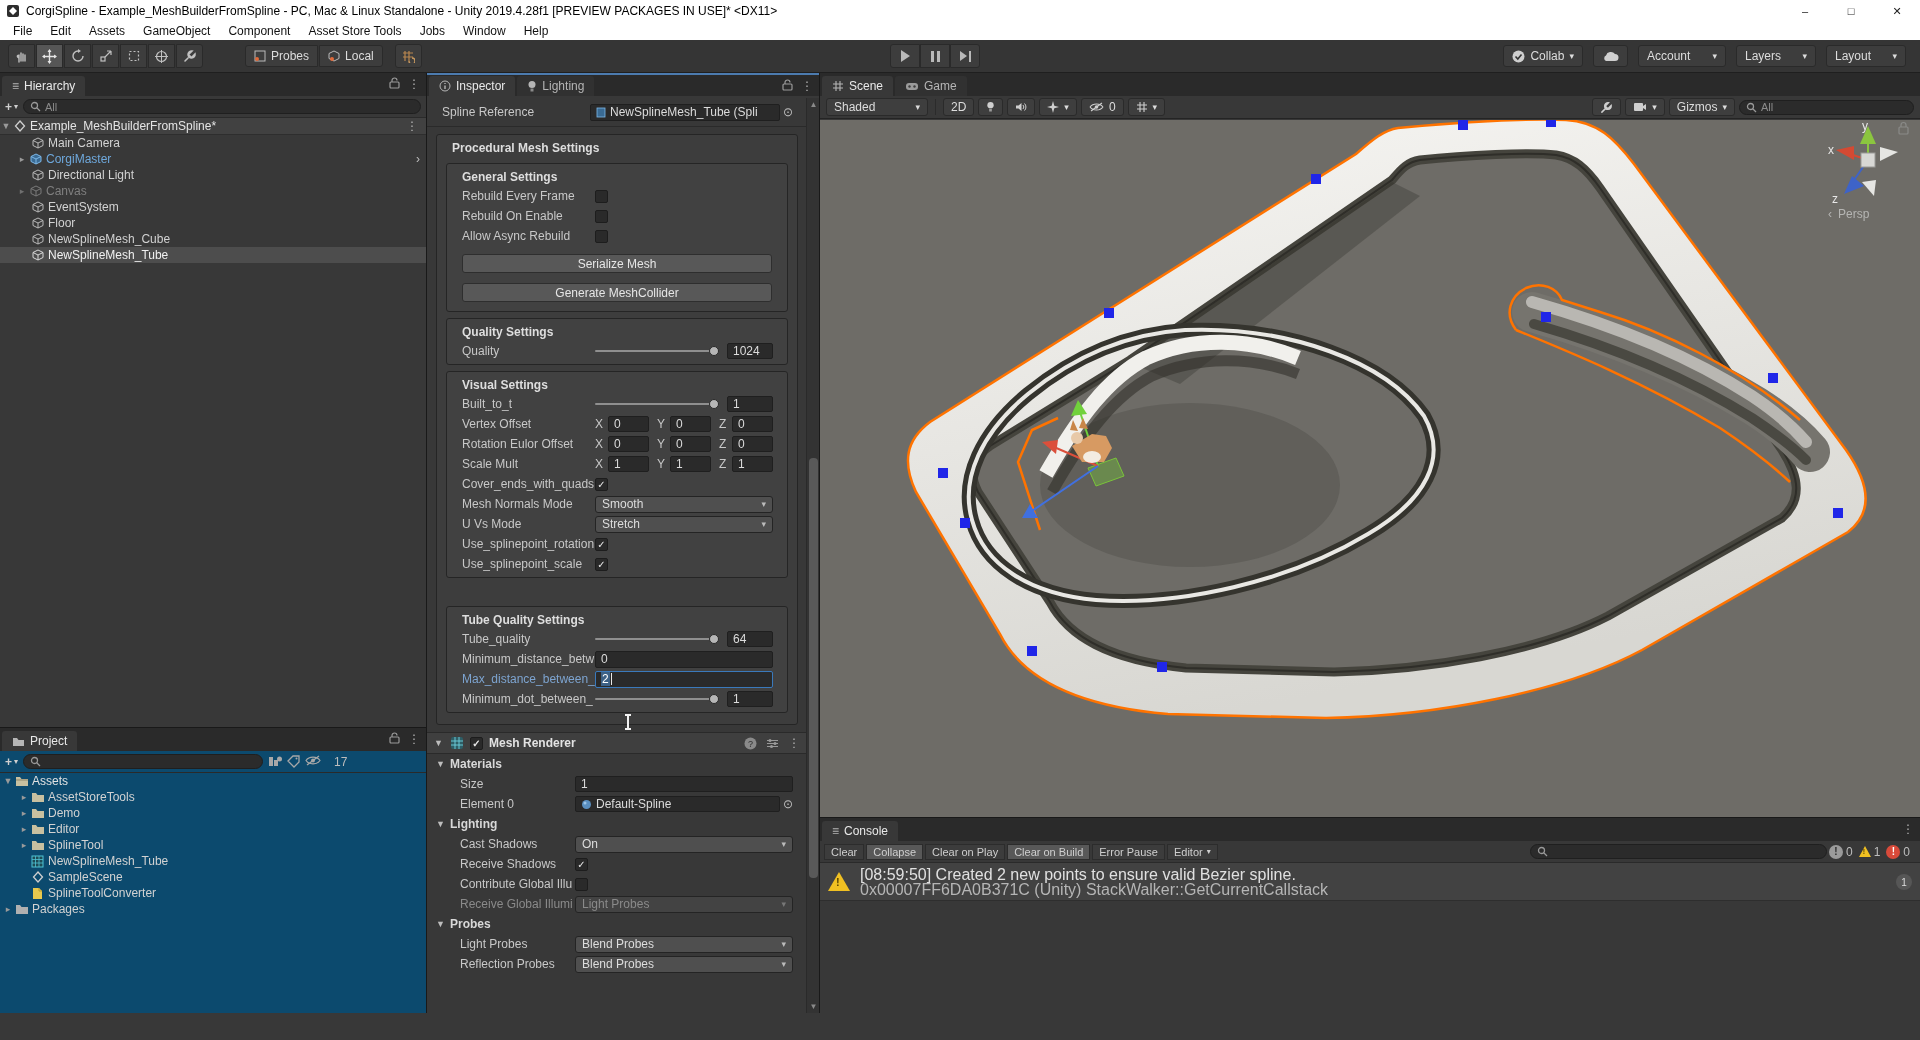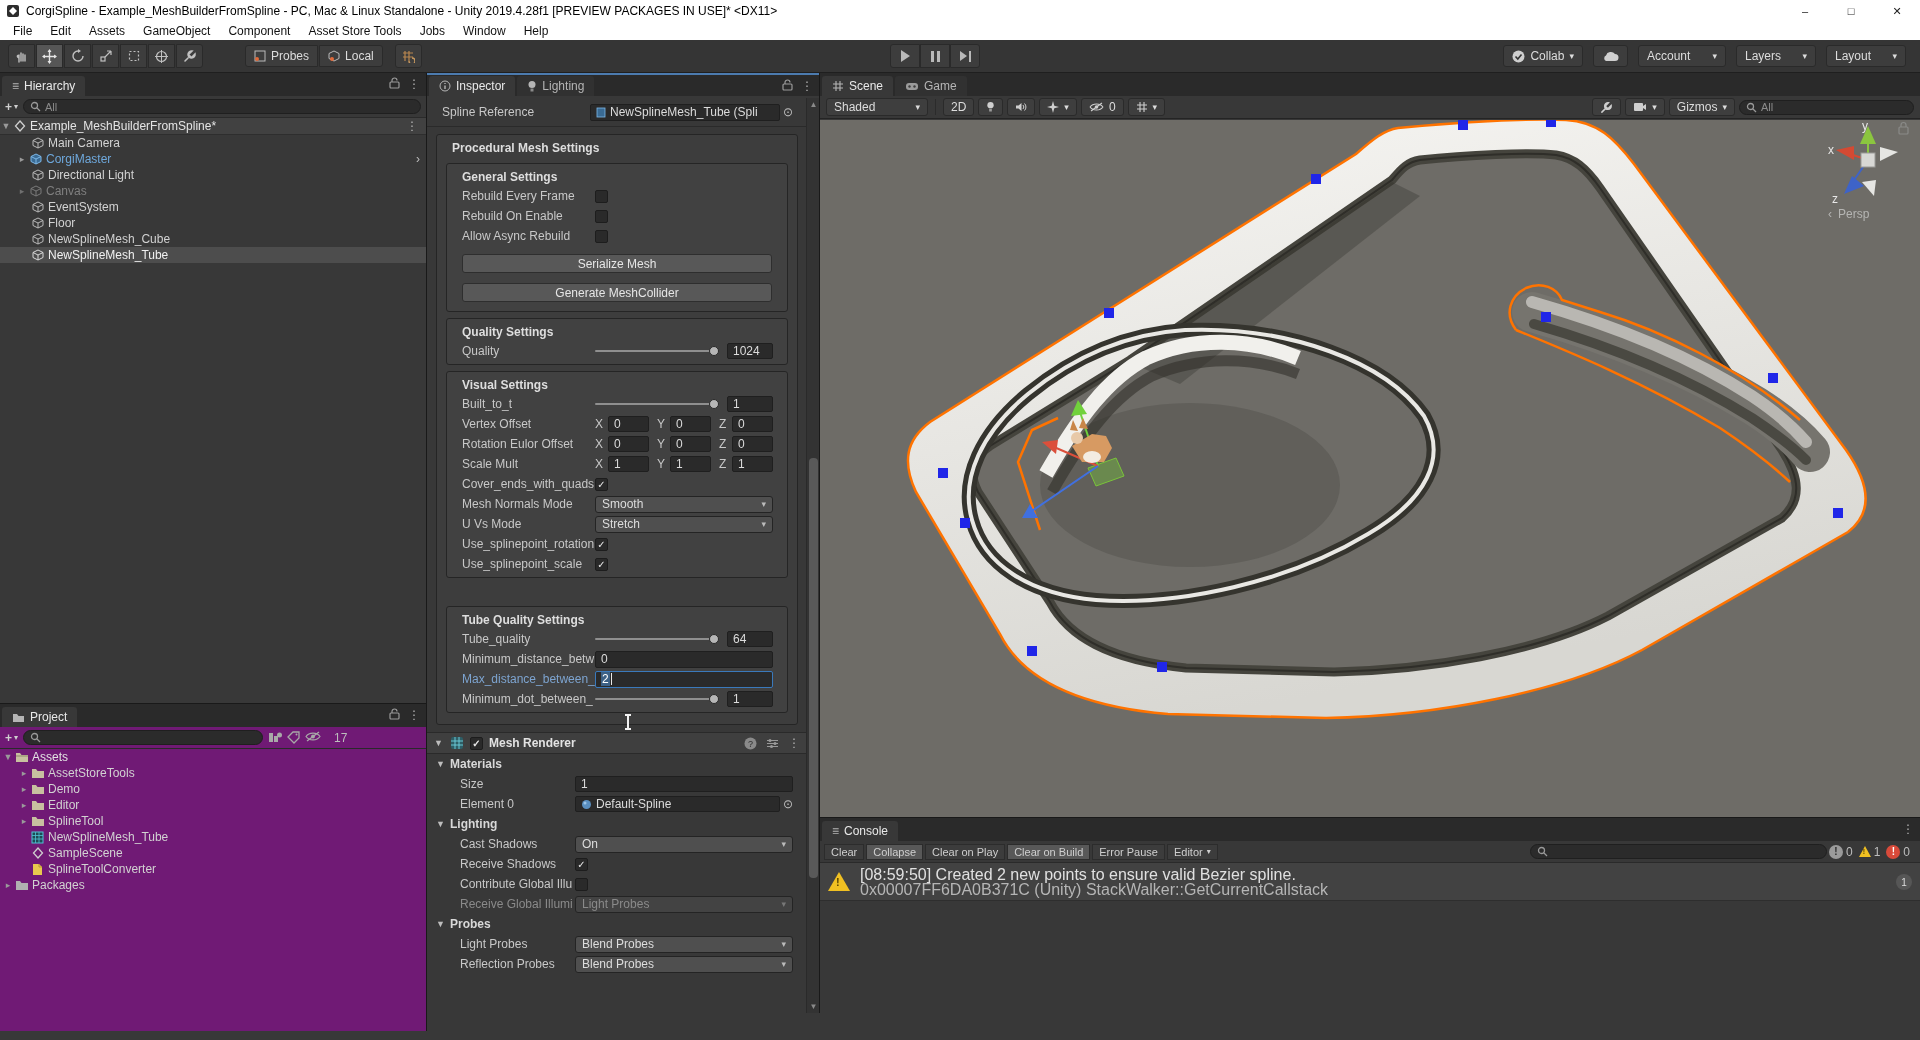--- a/index.html
+++ b/index.html
@@ -26,21 +26,21 @@
   
   .tabstrip{height:23px;background:#2a2a2a;display:flex;align-items:flex-end;position:relative}
   .tab{height:20px;padding:0 10px;display:flex;align-items:center;gap:5px;background:#313131;color:#b5b5b5;border-radius:3px 3px 0 0;margin-left:2px;font-size:12px;white-space:nowrap}
   .tab.active{background:#383838;color:#e8e8e8}
   .tabicons{position:absolute;right:6px;top:4px;display:flex;gap:8px;color:#b0b0b0}
   .ptools{height:22px;display:flex;align-items:center;padding:0 5px;border-bottom:1px solid #2a2a2a;gap:5px}
   .search{flex:1;height:15px;background:#2b2b2b;border:1px solid #1f1f1f;border-radius:8px;display:flex;align-items:center;padding:0 6px;color:#8a8a8a;gap:4px;font-size:11px}
   .plus{color:#cfcfcf;display:flex;align-items:center;gap:2px}
   
   .hier{left:0;top:73px;width:427px;height:654px;background:#383838;border-right:1px solid #191919}
-  .proj{left:0;top:703px;width:427px;height:328px;background:#701a75;border-right:1px solid #191919;border-top:1px solid #191919}
+  .proj{left:0;top:727px;width:427px;height:286px;background:#0c4a6e;border-right:1px solid #191919;border-top:1px solid #191919}
   .trow{height:16px;display:flex;align-items:center;font-size:12px;color:#d2d2d2;white-space:nowrap}
   .trow .arrow{width:12px;text-align:center;color:#9a9a9a;font-size:9px;flex:none}
   .trow .ticon{width:15px;display:flex;justify-content:center;flex:none;margin-right:3px}
   .scene-head{background:#414141;border-bottom:1px solid #2e2e2e;position:relative}
   .row-sel{background:#4d4d4d}
   .txt-prefab{color:#6ea8dc}
   .txt-dim{color:#7f7f7f}
   .chev-r{position:absolute;right:6px;color:#bcbcbc}
   .dots{color:#b5b5b5}
   

